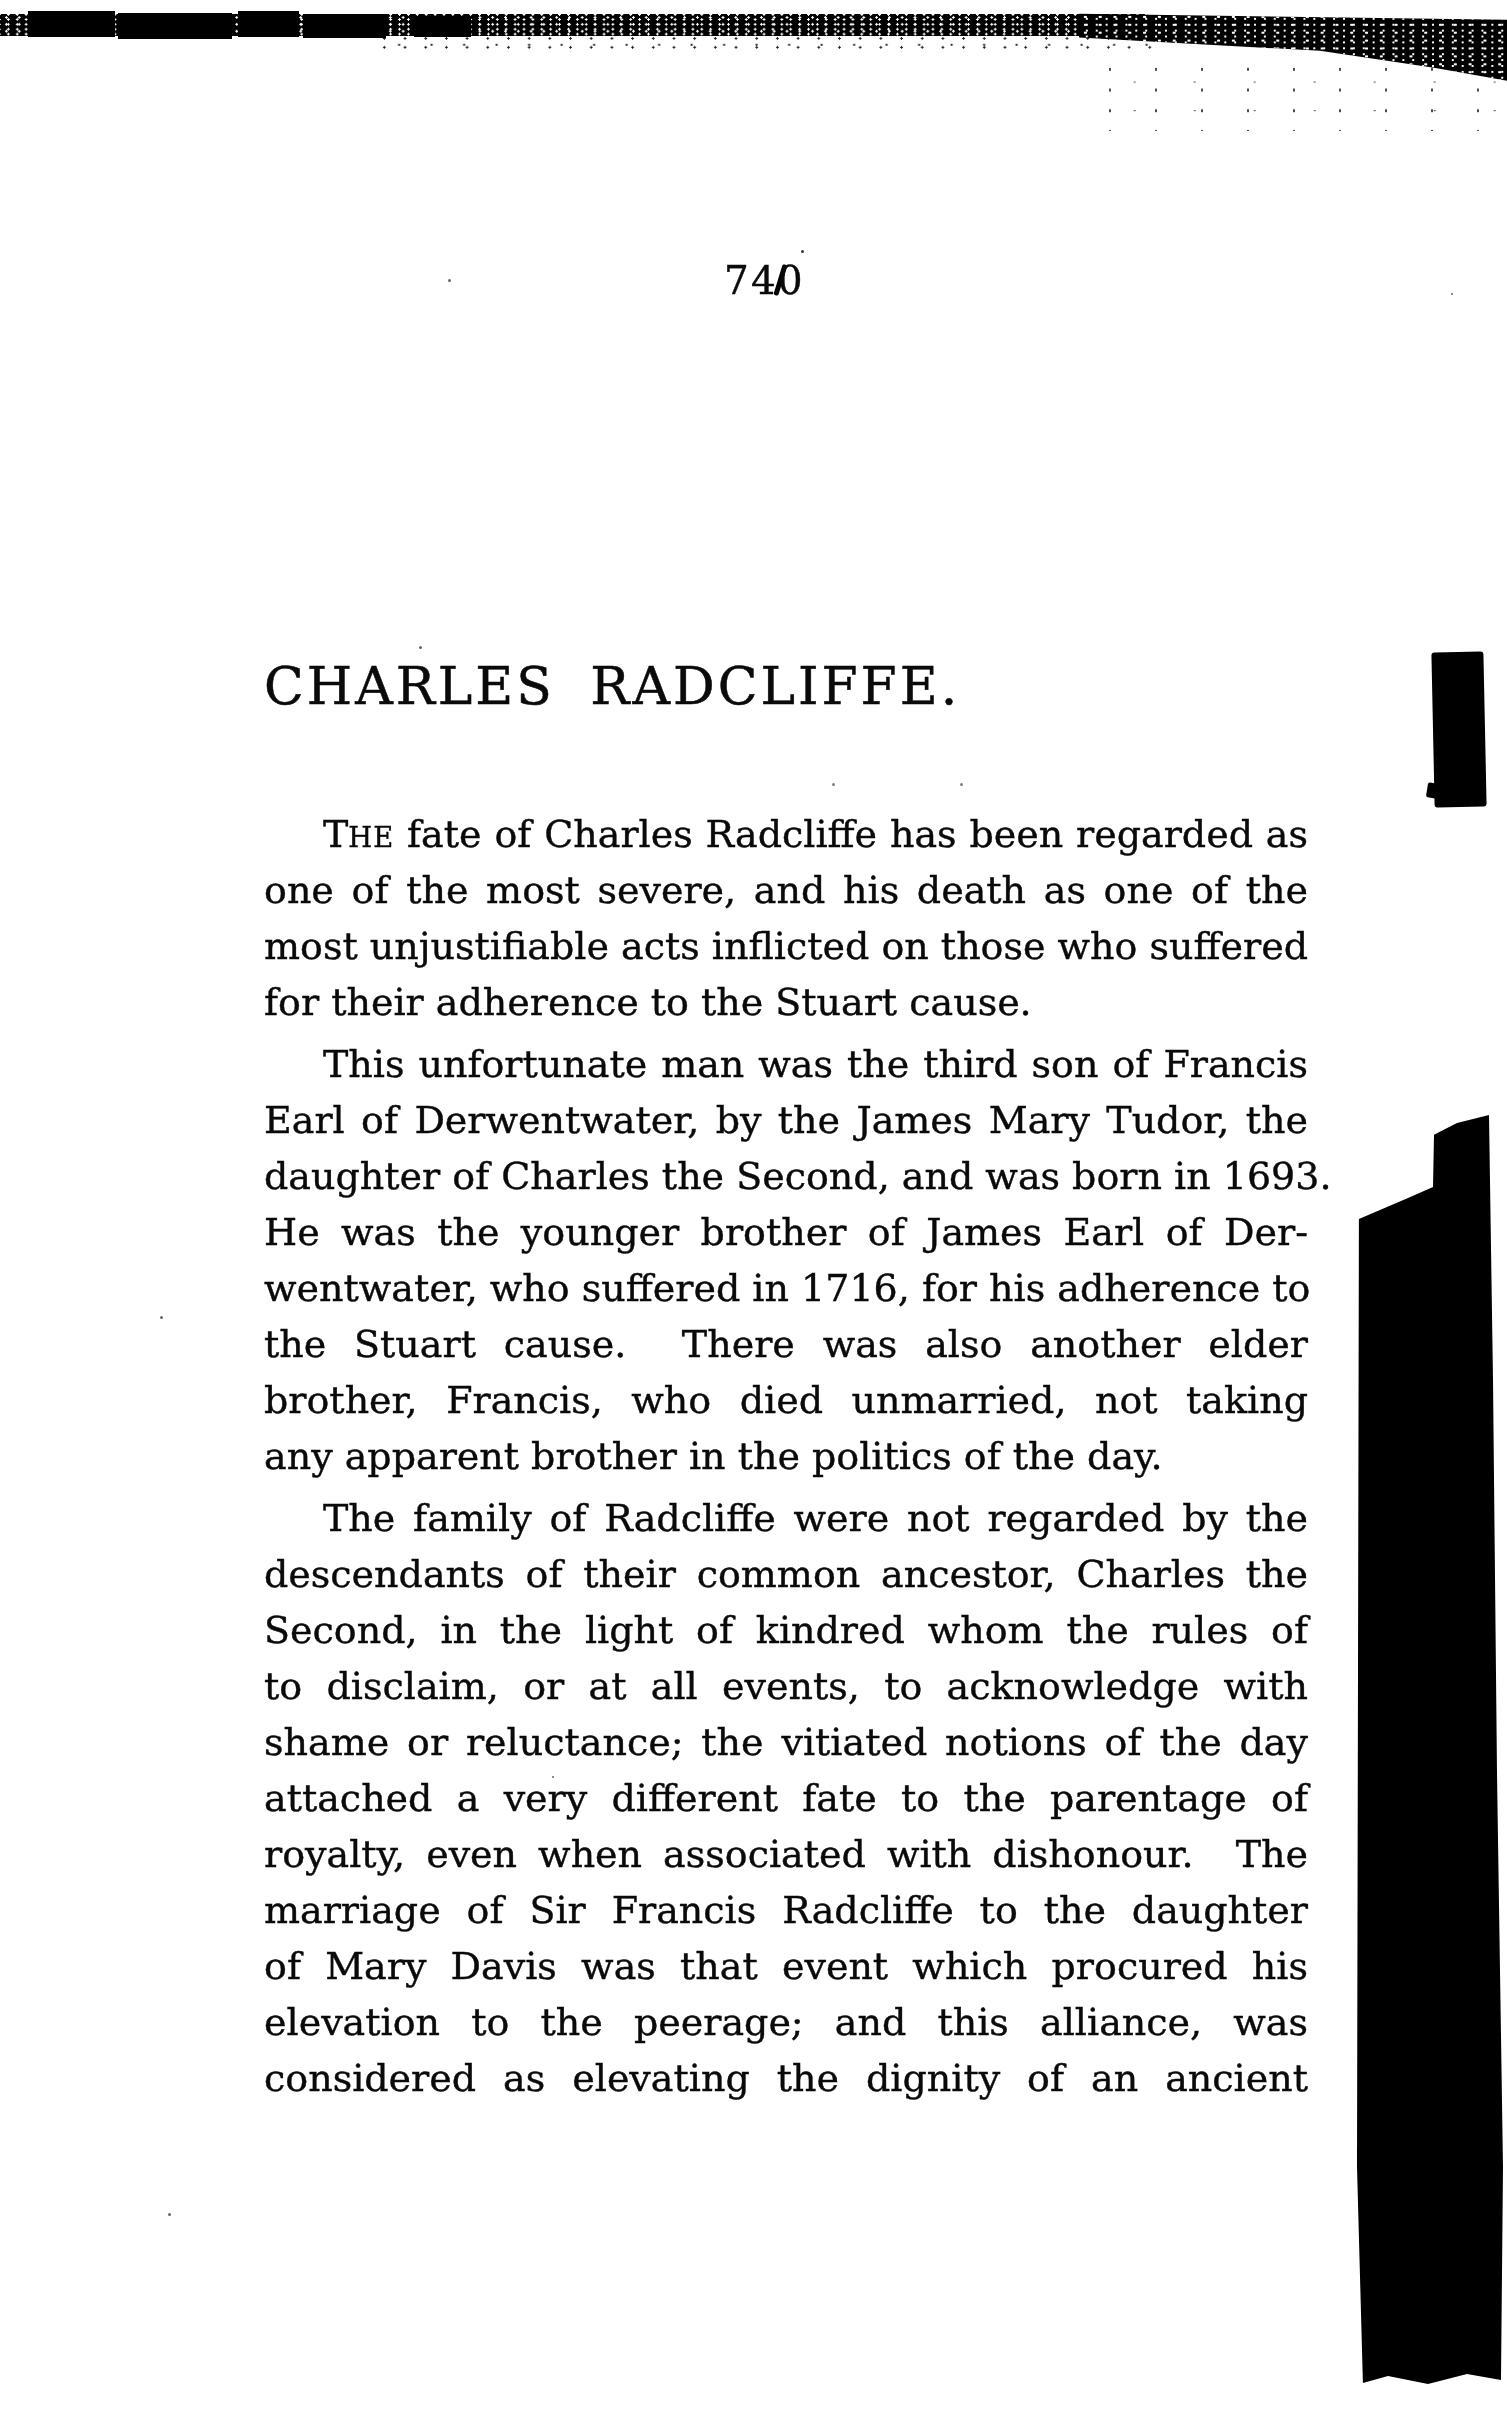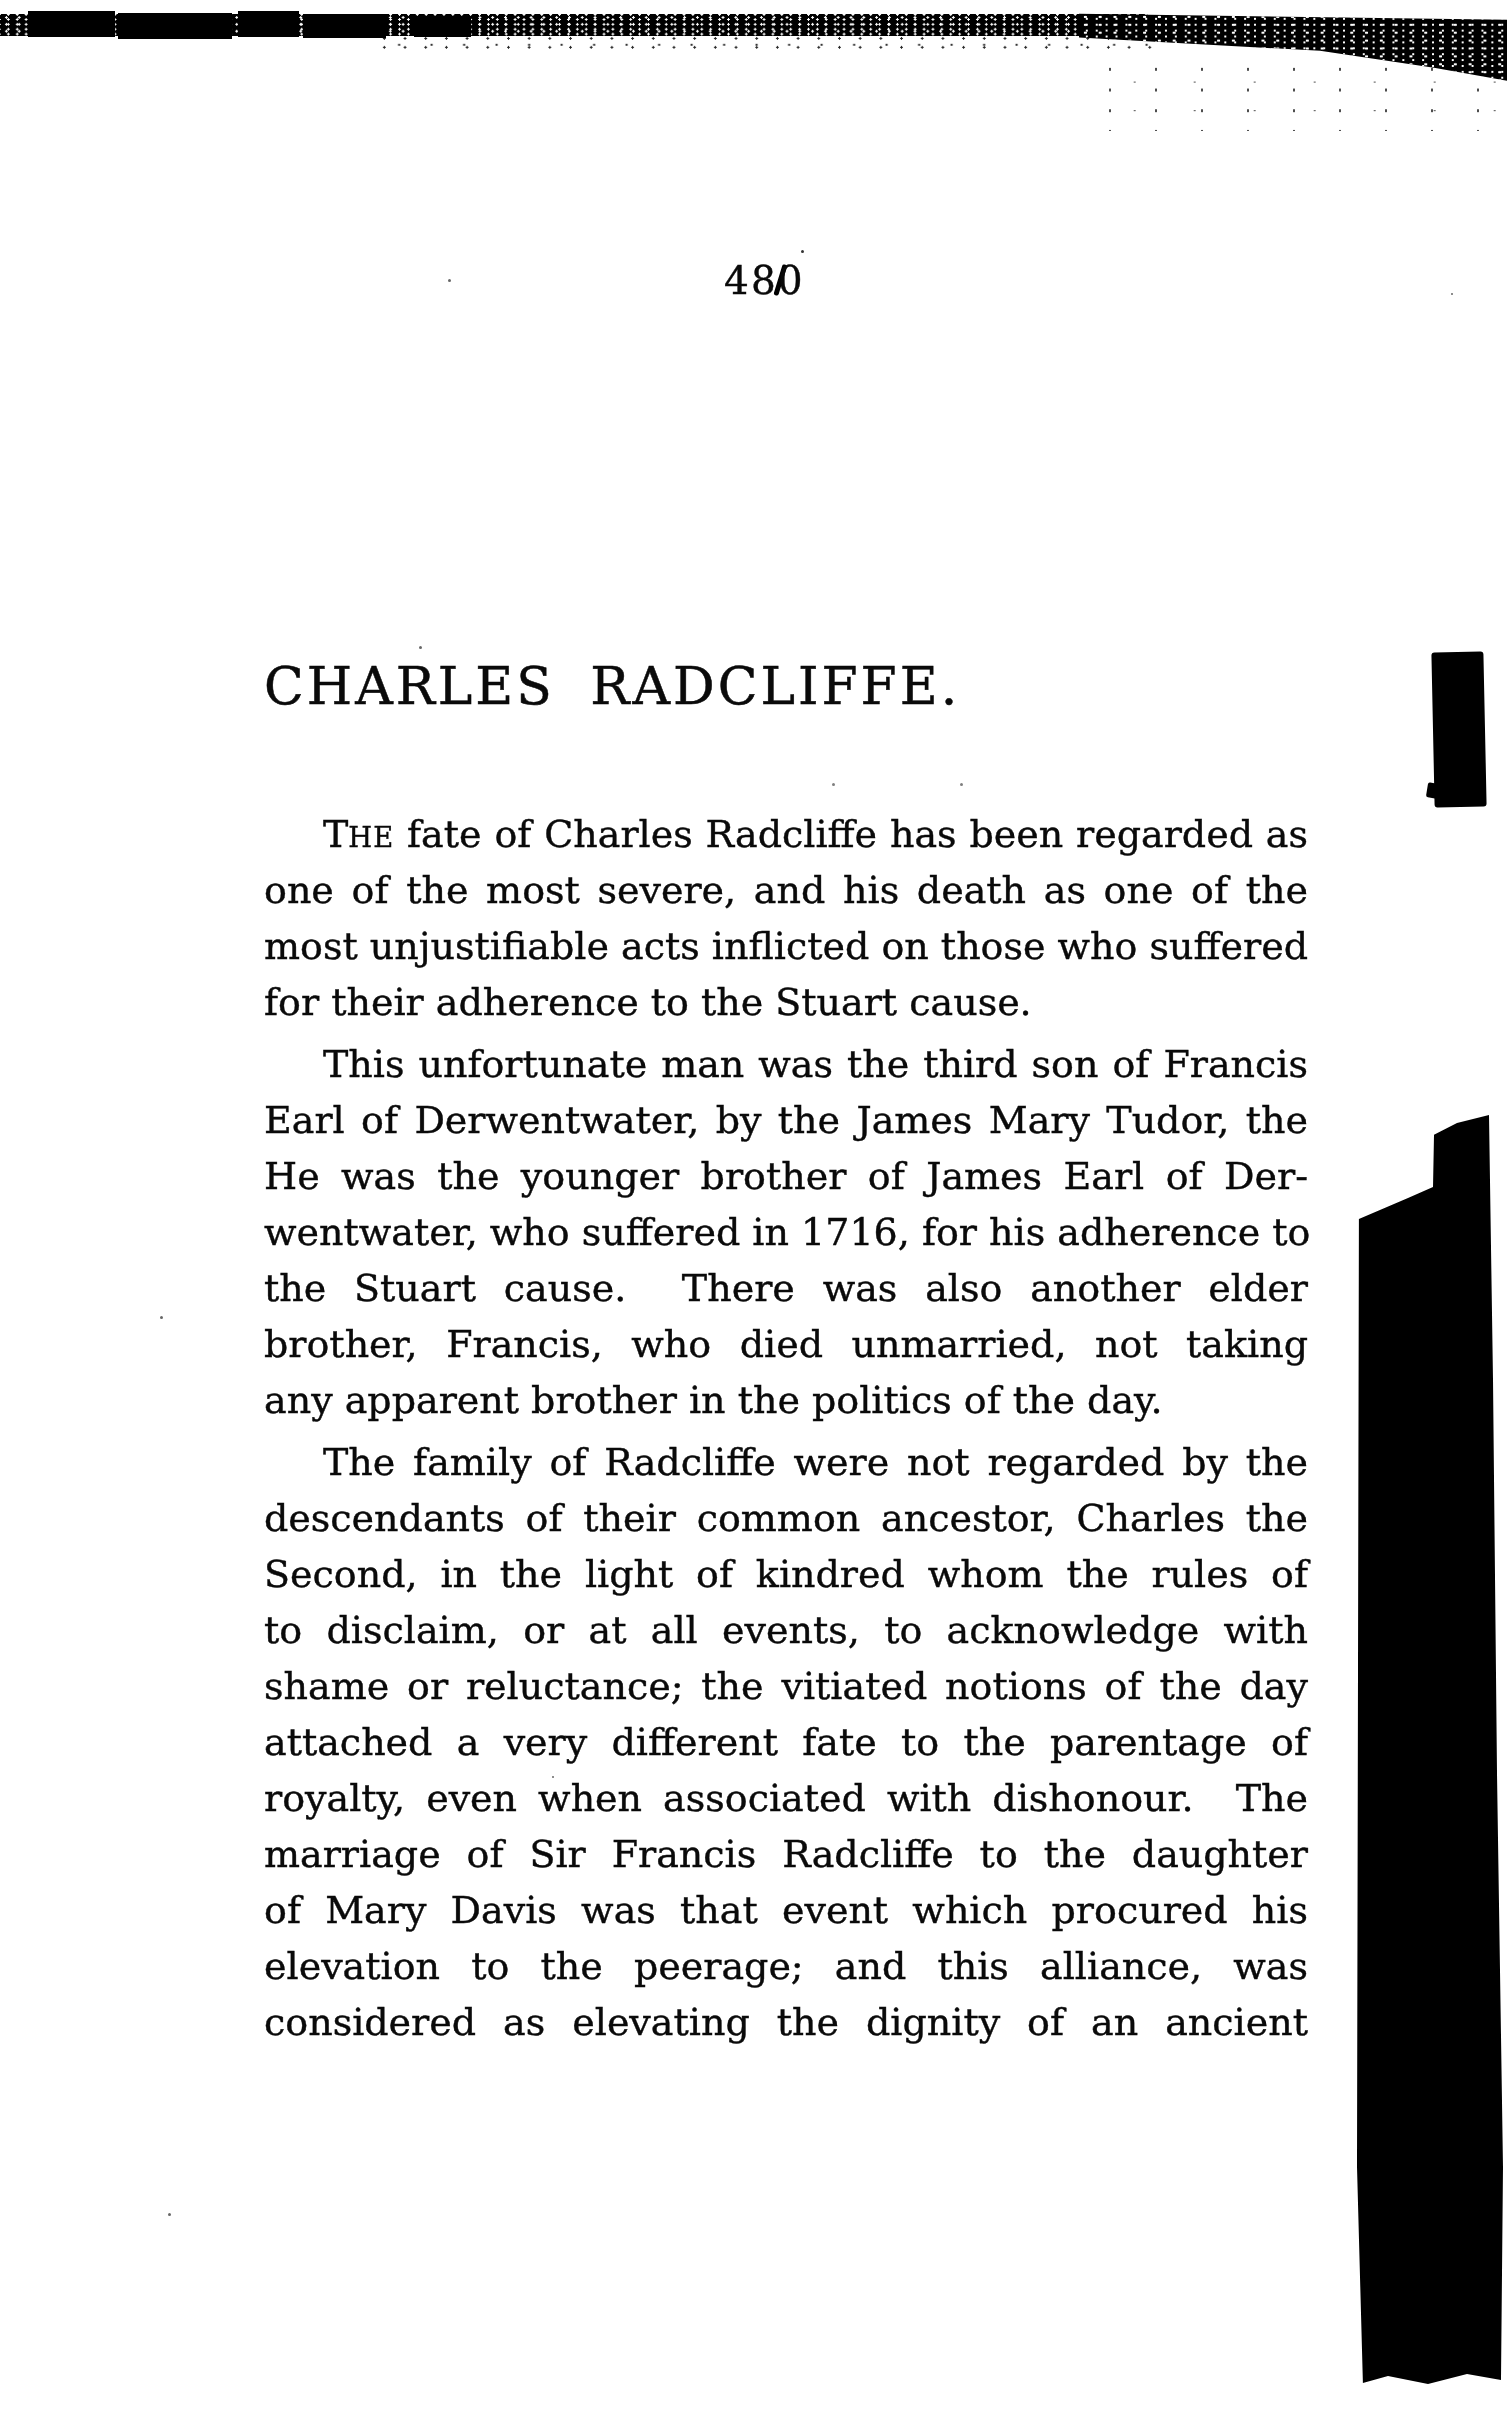--- a/index.html
+++ b/index.html
@@ -165,33 +165,34 @@
   <div class="speck" style="left:801px;top:250px;width:3px;height:3px;opacity:.8"></div>
   <div class="speck" style="left:448px;top:279px;width:3px;height:3px;opacity:.6"></div>
   <div class="speck" style="left:419px;top:646px;width:3px;height:3px;opacity:.6"></div>
   <div class="speck" style="left:832px;top:783px;width:3px;height:3px;opacity:.5"></div>
   <div class="speck" style="left:960px;top:783px;width:3px;height:3px;opacity:.5"></div>
   <div class="speck" style="left:160px;top:1316px;width:3px;height:3px;opacity:.6"></div>
   <div class="speck" style="left:552px;top:1776px;width:2px;height:2px;opacity:.6"></div>
   <div class="speck" style="left:168px;top:2213px;width:3px;height:3px;opacity:.6"></div>
   <div class="speck" style="left:1451px;top:293px;width:2px;height:2px;opacity:.6"></div>
 
-  <div class="page-number">480</div>
+  <div class="page-number">740</div>
   <div class="page-title">CHARLES RADCLIFFE.</div>
 
   <div class="text-block">
       <div class="paragraph">
         <div class="line indent"><span class="lead-cap">T</span><span class="small-caps">HE</span> fate of Charles Radcliffe has been regarded as</div>
         <div class="line">one of the most severe, and his death as one of the</div>
         <div class="line">most unjustifiable acts inflicted on those who suffered</div>
         <div class="line nojustify">for their adherence to the Stuart cause.</div>
       </div>
       <div class="paragraph">
         <div class="line indent">This unfortunate man was the third son of Francis</div>
         <div class="line">Earl of Derwentwater, by the James Mary Tudor, the</div>
+        <div class="line">daughter of Charles the Second, and was born in 1693.</div>
         <div class="line">He was the younger brother of James Earl of Der-</div>
         <div class="line">wentwater, who suffered in 1716, for his adherence to</div>
         <div class="line">the Stuart cause.&nbsp; There was also another elder</div>
         <div class="line">brother, Francis, who died unmarried, not taking</div>
         <div class="line nojustify">any apparent brother in the politics of the day.</div>
       </div>
       <div class="paragraph">
         <div class="line indent">The family of Radcliffe were not regarded by the</div>
         <div class="line">descendants of their common ancestor, Charles the</div>
         <div class="line">Second, in the light of kindred whom the rules of</div>

